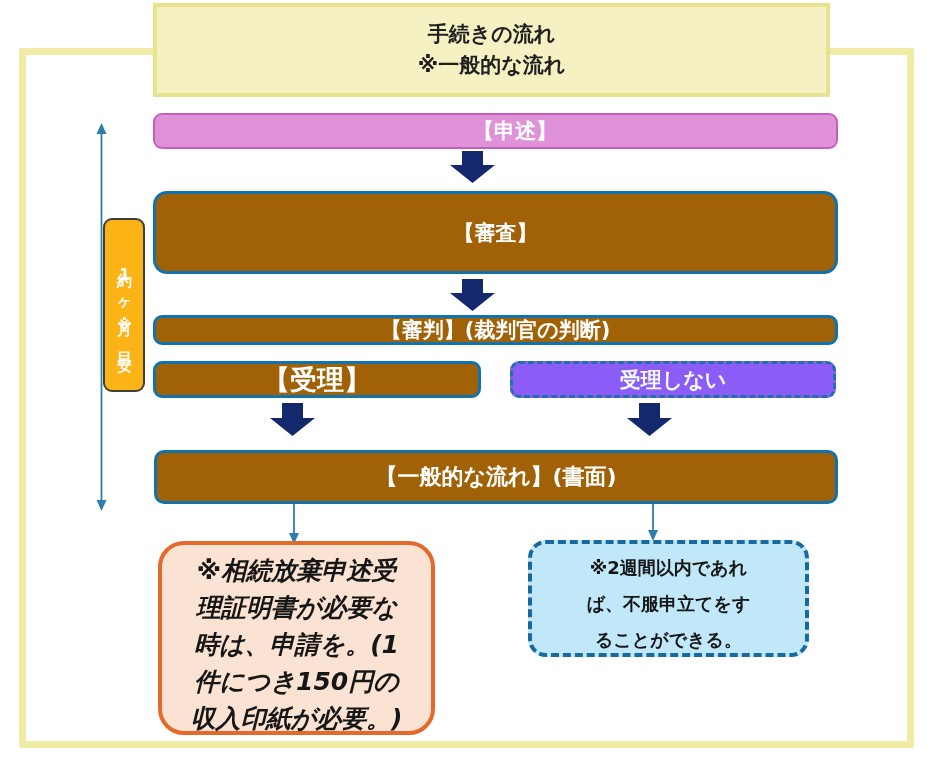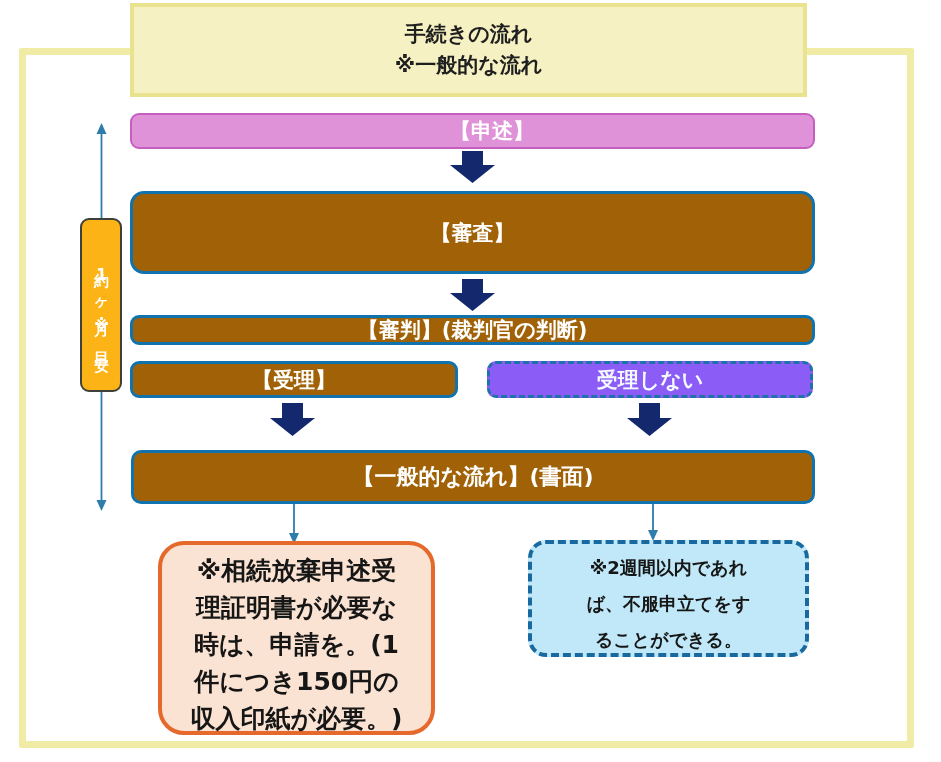--- a/index.html
+++ b/index.html
@@ -1,36 +1,36 @@
 <!DOCTYPE html>
 <html><head>
 <meta charset="utf-8">
 <style>
   html,body{margin:0;padding:0;background:#ffffff;}
   body{font-family:"DejaVu Sans","Liberation Sans",sans-serif;}
   .stage{position:relative;width:941px;height:762px;background:#ffffff;overflow:hidden;}
   .abs{position:absolute;box-sizing:border-box;}
   .txt{white-space:pre-line;}
-  .center{display:flex;align-items:center;justify-content:center;text-align:center;}
+  .center{display:flex;align-items:center;justify-content:center;text-align:center;margin-left:23px;}
 
   .frame{left:19px;top:48px;width:895px;height:700px;border:7px solid #f0eca6;border-radius:2px;}
 
   .banner{left:130px;top:3px;width:677px;height:94px;background:#f5f1c2;border:4px solid #e9e390;}
   .banner .txt{font-size:21px;font-weight:bold;color:#1f1f1f;line-height:31px;width:100%;}
 
   .bar{background:#a16207;border:3px solid #1173ae;border-radius:9px;color:#ffffff;font-weight:bold;}
   .petition{left:130px;top:113px;width:685px;height:36px;background:#e092d9;border:2px solid #c45fc0;font-size:21px;padding-left:39px;}
   .exam{left:130px;top:191px;width:685px;height:83px;border-radius:14px;flex-direction:column;font-size:21px;line-height:33px;padding-top:2px;}
   .adj{left:130px;top:315px;width:685px;height:30px;font-size:21px;}
-  .accepted{left:130px;top:361px;width:328px;height:37px;font-size:21px;}
+  .accepted{left:130px;top:361px;width:328px;height:37px;font-size:27px;}
   .notaccepted{left:487px;top:361px;width:326px;height:37px;background:#8b5cf6;border:3px dashed #1d72a8;font-size:21px;color:#f4fbff;}
   .result{left:131px;top:450px;width:684px;height:54px;border-radius:10px;font-size:22px;}
 
   .note{font-weight:bold;color:#161616;text-align:center;}
-  .note-cert{left:158px;top:541px;width:277px;height:194px;background:#fbe3d3;border:4px solid #e5692b;border-radius:26px;font-size:25px;line-height:37px;padding-top:7px;}
+  .note-cert{left:158px;top:541px;width:277px;height:194px;background:#fbe3d3;border:4px solid #e5692b;border-radius:26px;font-size:25px;line-height:37px;padding-top:7px;font-style:italic;}
   .note-appeal{left:528px;top:540px;width:281px;height:117px;background:#c0e8f8;border:4px dashed #17699f;border-radius:18px;font-size:18px;line-height:36px;padding-top:6px;}
 
   .duration{left:80px;top:218px;width:42px;height:174px;background:#fcb316;border:2px solid #40403a;border-radius:9px;}
   .duration .txt{writing-mode:vertical-rl;text-orientation:upright;color:#ffffff;font-weight:bold;font-size:15px;letter-spacing:5px;white-space:nowrap;}
 
   svg{display:block;}
 </style>
 </head>
 <body>
 

